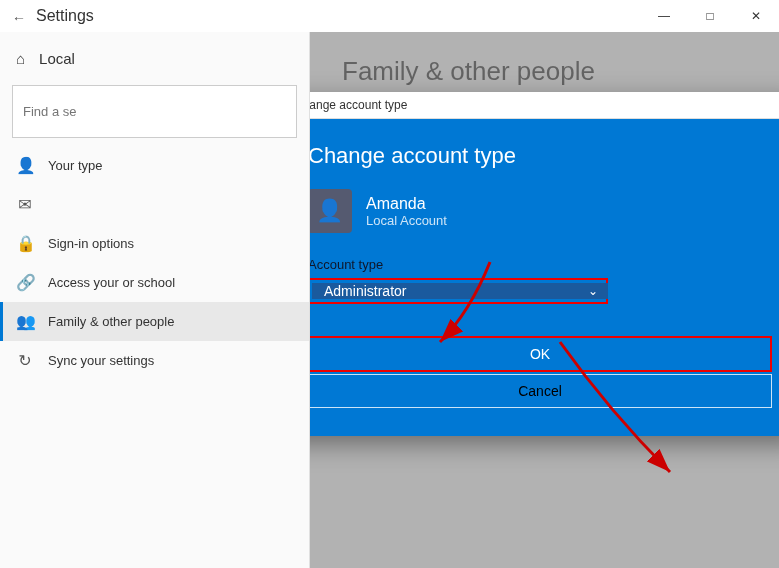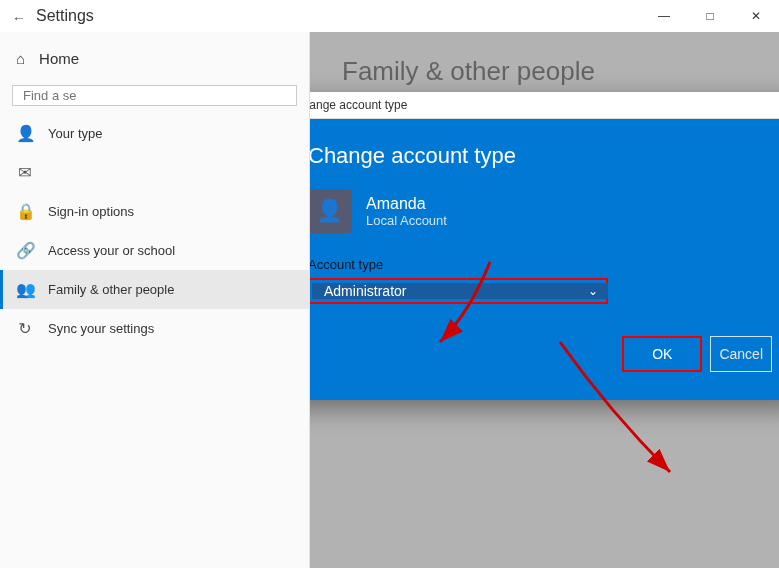--- a/index.html
+++ b/index.html
@@ -82,21 +82,21 @@
       padding: 10px 16px;
       gap: 14px;
       font-size: 15px;
       color: #333;
       cursor: pointer;
     }
 
     .sidebar-search {
       margin: 8px 12px;
       border: 1px solid #ccc;
-      padding: 2px 10px;
+      padding: 18px 10px;
       font-size: 13px;
       color: #666;
       background: #fff;
       width: calc(100% - 24px);
     }
 
     .sidebar-section-label {
       font-size: 13px;
       font-weight: 600;
       color: #333;
@@ -327,37 +327,38 @@
       top: 50%;
       transform: translateY(-50%);
       pointer-events: none;
       color: #fff;
       font-size: 12px;
     }
 
     .dialog-footer {
       display: flex;
       justify-content: flex-end;
-      gap: 8px;
+      gap: 2px;
       margin-top: 32px;
+      flex-direction: column;
     }
 
     .btn-ok {
       padding: 8px 28px;
       background: #0078d4;
       color: #fff;
       border: 2px solid #e00;
       font-size: 14px;
       cursor: pointer;
     }
 
     .btn-cancel {
       padding: 8px 8px;
       background: #0078d4;
-      color: #e5e5e5;
+      color: #000000;
       border: 1px solid #cce4f7;
       font-size: 14px;
       cursor: pointer;
     }
 
     
     .arrow-annotation {
       position: absolute;
       z-index: 25;
       pointer-events: none;
@@ -378,21 +379,21 @@
       <button class="titlebar-btn">□</button>
       <button class="titlebar-btn close">✕</button>
     </div>
   </div>
 
   <div class="main-content">
 
     <div class="sidebar">
       <div class="sidebar-home">
         <span>⌂</span>
-        <span>Home</span>
+        <span>Local</span>
       </div>
       <input class="sidebar-search" type="text" placeholder="Find a se" style="">
 
       <div class="sidebar-item">
         <span class="sidebar-icon">👤</span>
         <span>Your type</span>
       </div>
       <div class="sidebar-item">
         <span class="sidebar-icon">✉</span>
       </div>

